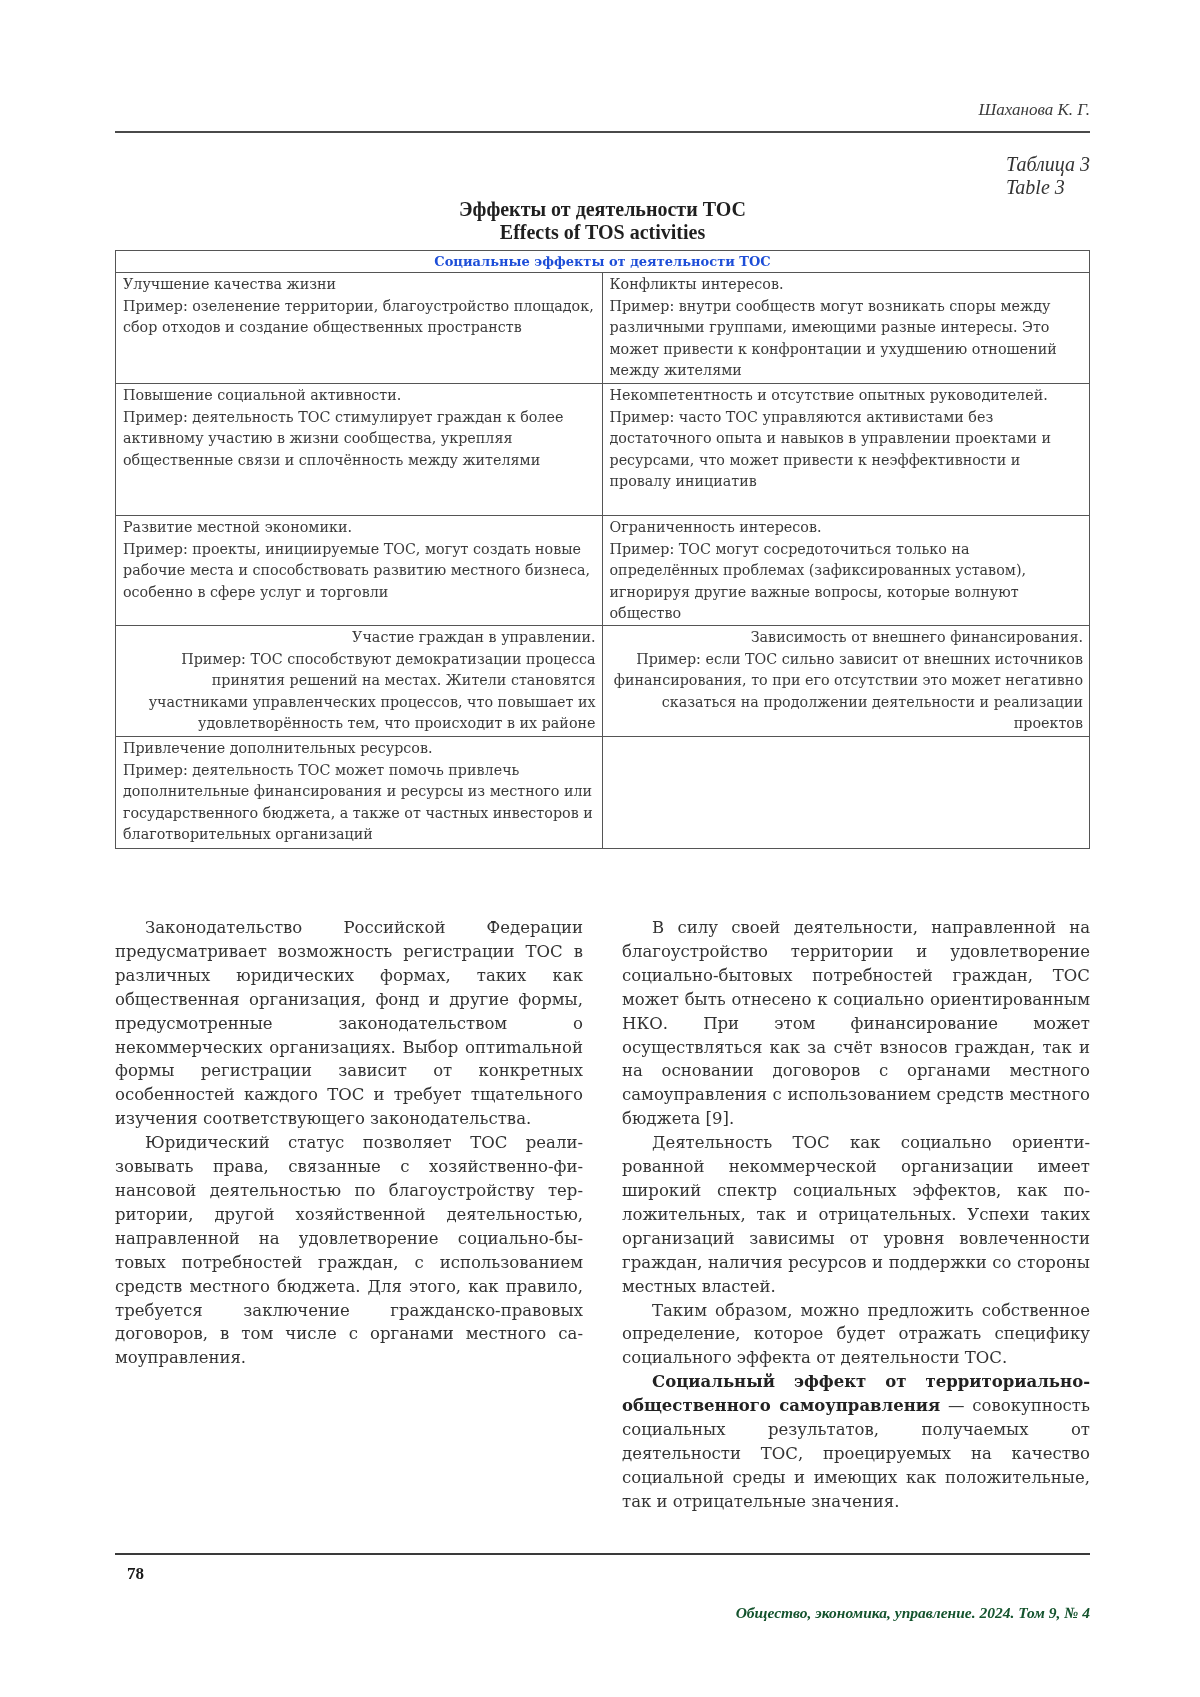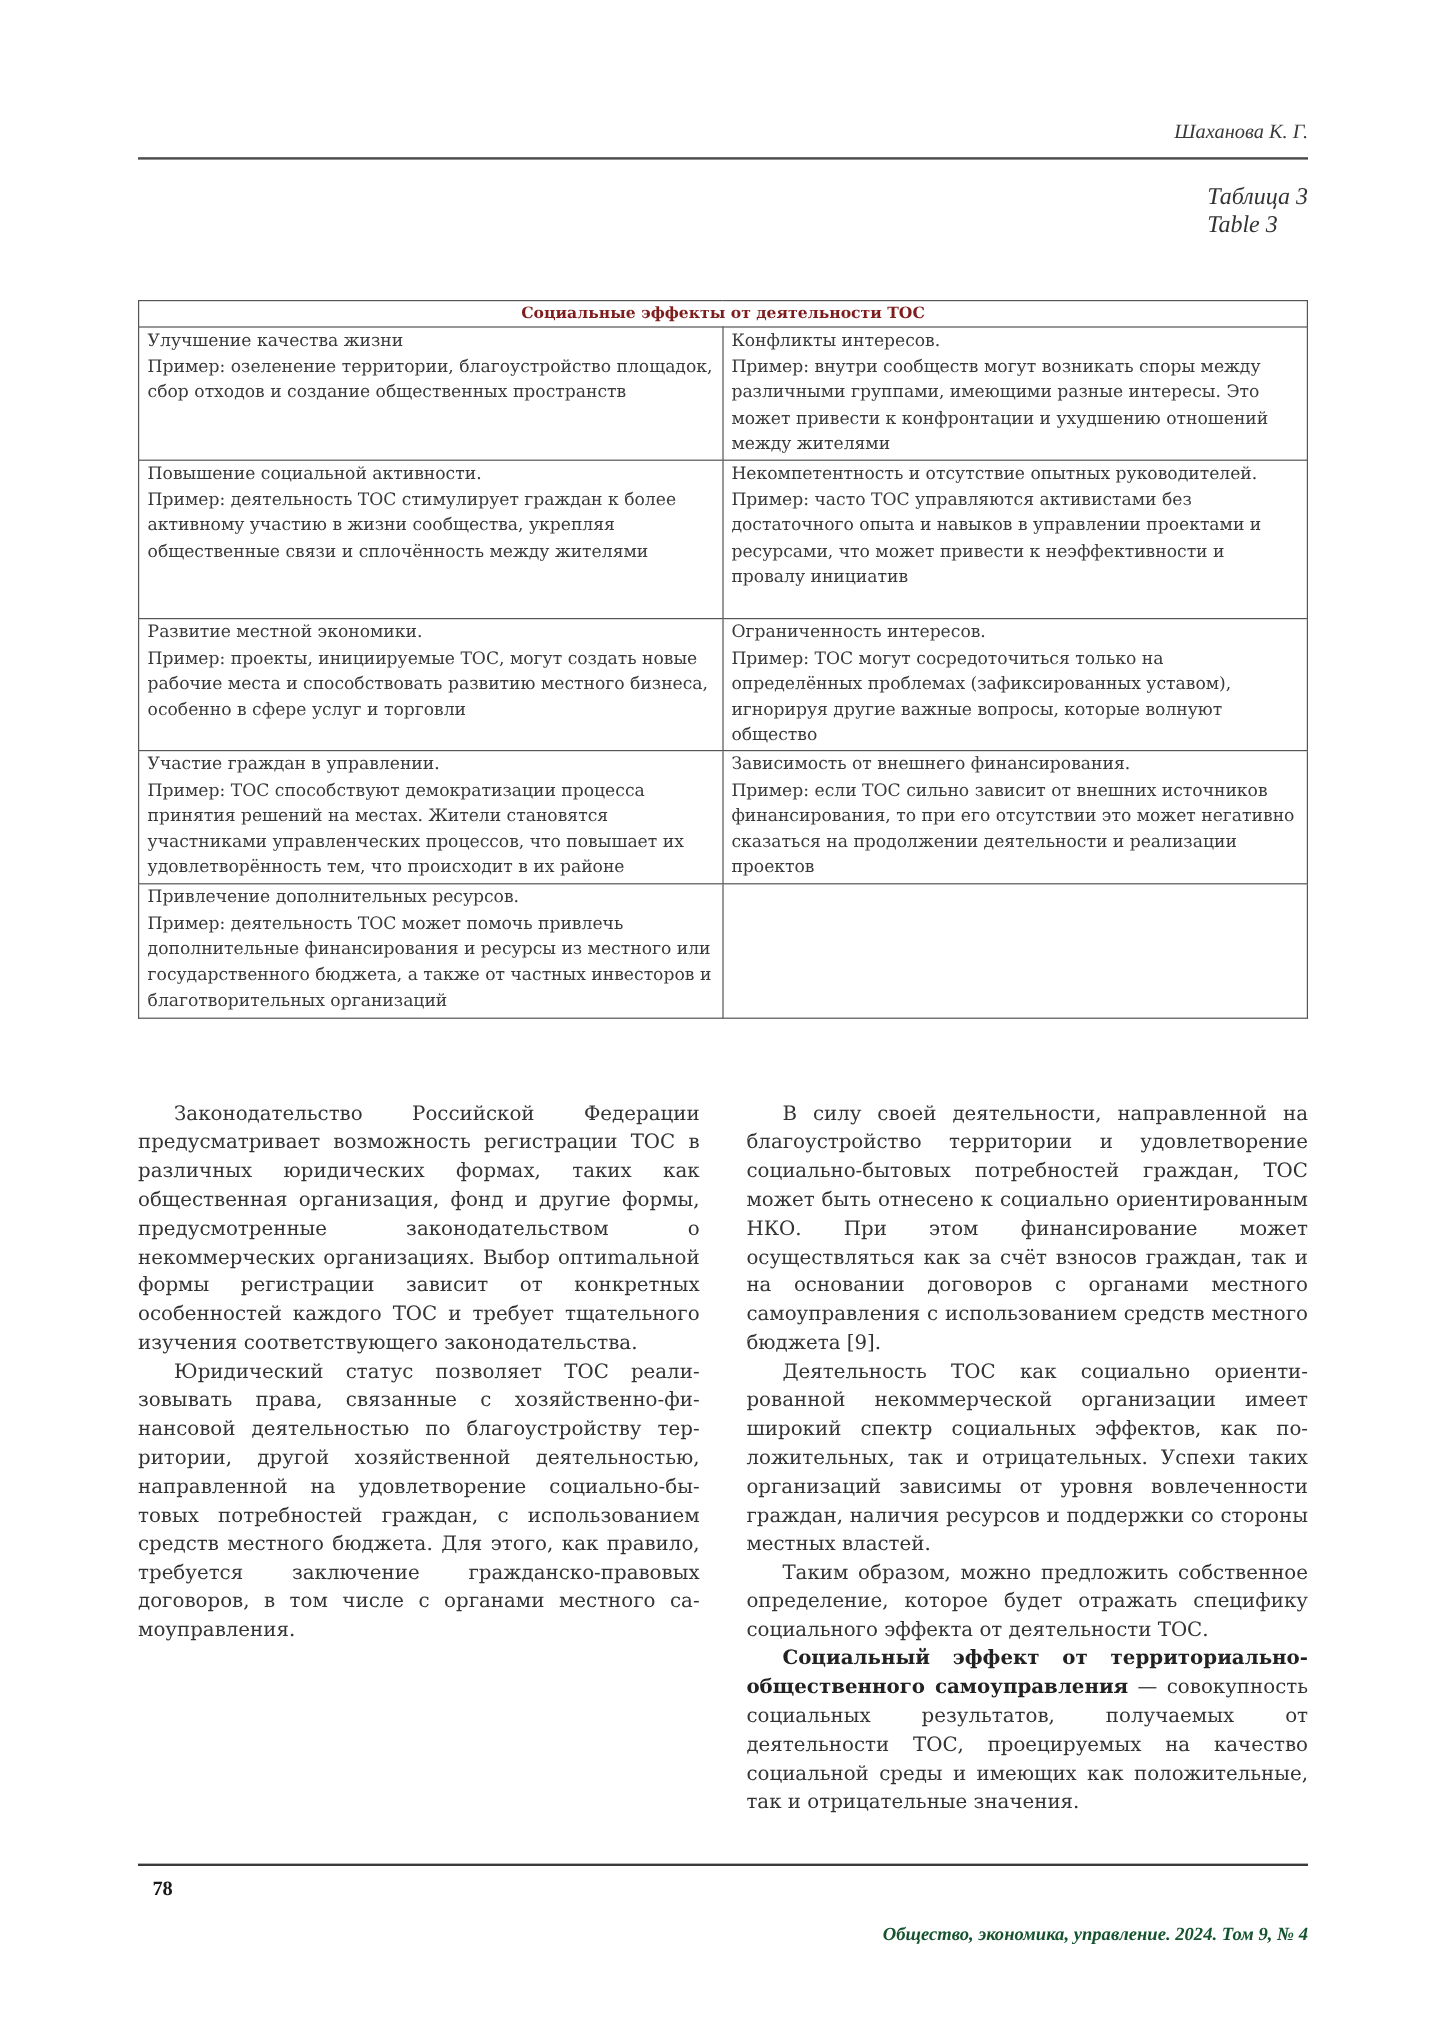--- a/index.html
+++ b/index.html
@@ -76,30 +76,30 @@
     table.effects td, table.effects th {
       border: 1.5px solid #555;
       vertical-align: top;
       padding: 1px 6px 0 7px;
     }
     table.effects th {
       font-weight: bold;
       font-size: 13px;
       line-height: 21px;
       text-align: center;
-      color: #7f1d1d;
+      color: #1d4ed8;
       padding: 0 4px;
     }
     table.effects col.c1 { width: 487px; }
     table.effects col.c2 { width: 488px; }
     .cell-title, .cell-text { display: block; }
     .row-1 td { height: 109px; }
     .row-2 td { height: 130px; }
     .row-3 td { height: 108px; }
-    .row-4 td { height: 109px; }
+    .row-4 td { height: 109px; text-align: right; }
     .row-5 td { height: 110px; }
 
     .col {
       position: absolute;
       top: 916px;
       width: 468px;
       font-family: "DejaVu Serif", serif;
       font-size: 16.5px;
       line-height: 23.9px;
       color: #333;
@@ -149,20 +149,24 @@
 <div class="page">
 
   <div class="running-head">Шаханова К. Г.</div>
   <div class="head-rule"></div>
 
   <div class="table-label">
     <div>Таблица 3</div>
     <div>Table 3</div>
   </div>
 
+  <div class="table-title">
+    <div>Эффекты от деятельности ТОС</div>
+    <div>Effects of TOS activities</div>
+  </div>
 
   <table class="effects">
     <colgroup>
         <col class="c1">
         <col class="c2">
       </colgroup>
     <thead>
       <tr>
         <th colspan="2">Социальные эффекты от деятельности ТОС</th>
       </tr>

